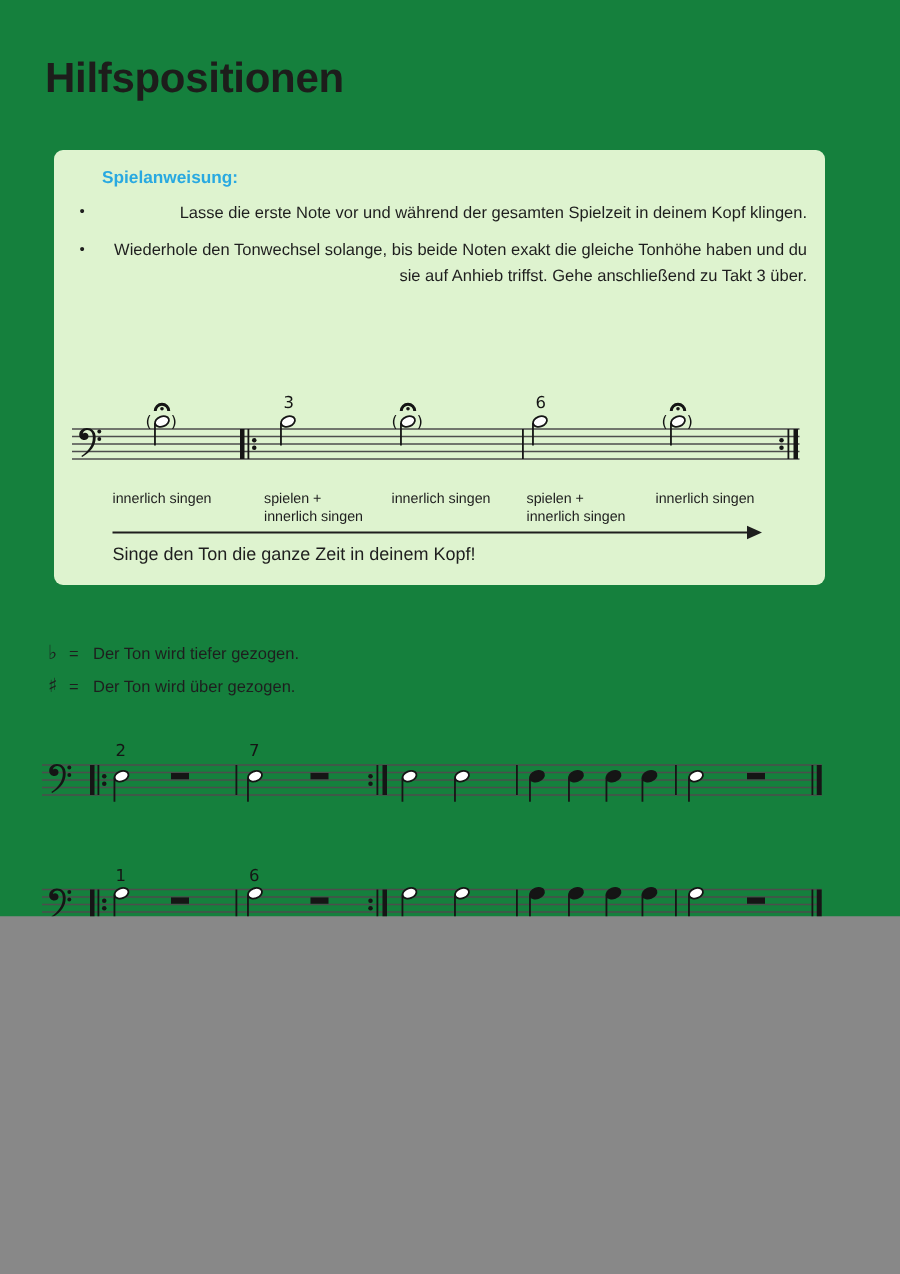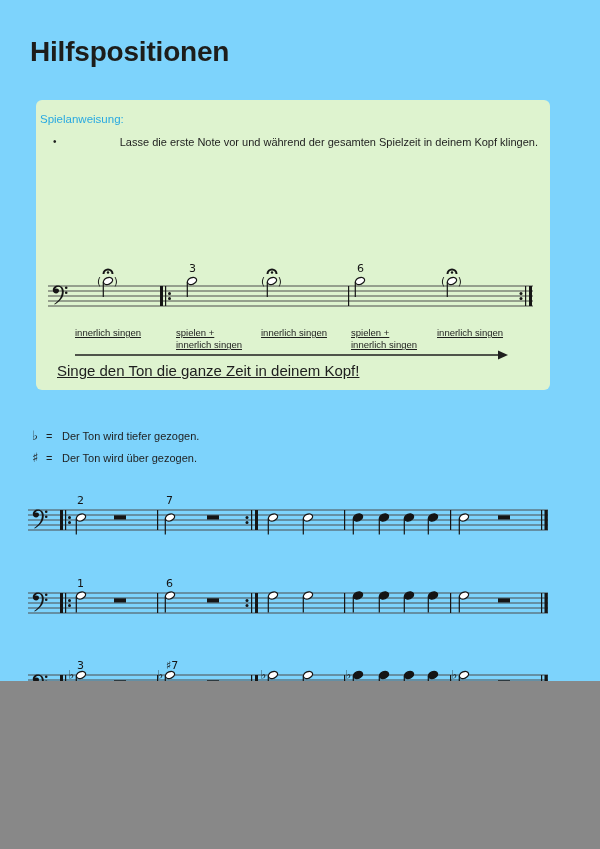--- a/index.html
+++ b/index.html
@@ -1,45 +1,46 @@
 <!DOCTYPE html>
 <html><head>
 <meta charset="utf-8">
 <style>
   html,body{margin:0;padding:0;background:#888;}
-  .page{position:relative;width:600px;height:681px;background:#7dd3fc;overflow:hidden;
+  .page{position:relative;width:600px;height:611px;background:#15803d;overflow:hidden;
         font-family:"Liberation Sans",sans-serif;color:#1e1e1e;}
   .title{position:absolute;left:30px;top:36px;font-size:28px;font-weight:600;color:#1d1d1b;
          letter-spacing:-0.2px;margin:0;}
   .green-box{position:absolute;left:36px;top:100px;width:514px;height:290px;
              background:#def3cf;border-radius:6px;}
-  .box-heading{margin:13px 0 0 4px;font-size:11.5px;font-weight:normal;color:#29a9e1;}
+  .box-heading{margin:13px 0 0 32px;font-size:11.5px;font-weight:bold;color:#29a9e1;}
   .box-list{margin:9px 0 0 16px;padding:0;list-style:none;width:486px;text-align:right;}
   .box-list li{position:relative;padding-left:14px;margin-top:8px;font-size:11px;line-height:1.55;}
   .box-list li::before{content:"\2022";position:absolute;left:1px;top:0;font-size:10px;}
   .staff-svg{position:absolute;left:0;width:600px;height:75px;}
-  .tl-label{position:absolute;top:327px;font-size:9.5px;line-height:1.3;white-space:pre-line;color:#1e1e1e;text-decoration:underline;}
+  .tl-label{position:absolute;top:327px;font-size:9.5px;line-height:1.3;white-space:pre-line;color:#1e1e1e;}
   .tl-arrow{position:absolute;left:0;top:348px;width:600px;height:14px;}
-  .footer-note{position:absolute;left:57px;top:362px;font-size:15px;color:#1e1e1e;text-decoration:underline;}
+  .footer-note{position:absolute;left:75px;top:362px;font-size:12px;color:#1e1e1e;}
   .legend-row{position:absolute;left:32px;font-size:11px;display:flex;align-items:baseline;}
   .legend-sym{display:inline-block;width:14px;font-family:"DejaVu Sans",sans-serif;font-size:13px;}
   .legend-eq{display:inline-block;width:16px;text-align:left;}
   .page-number{position:absolute;left:32px;top:808px;font-size:11px;}
 </style>
 </head>
 <body>
 
 <div class="page">
 
   <h1 class="title">Hilfspositionen</h1>
 
   <section class="green-box">
     <h2 class="box-heading">Spielanweisung:</h2>
     <ul class="box-list">
       <li>Lasse die erste Note vor und während der gesamten Spielzeit in deinem Kopf klingen.</li>
+      <li>Wiederhole den Tonwechsel solange, bis beide Noten exakt die gleiche Tonhöhe haben und du sie auf Anhieb triffst. Gehe anschließend zu Takt 3 über.</li>
     </ul>
   </section>
 
   <svg id="intro-staff" class="staff-svg" style="top:252px">
       <line x1="48" y1="34" x2="533" y2="34" stroke="#4d4d4d" stroke-width="1"></line>
       <line x1="48" y1="39" x2="533" y2="39" stroke="#4d4d4d" stroke-width="1"></line>
       <line x1="48" y1="44" x2="533" y2="44" stroke="#4d4d4d" stroke-width="1"></line>
       <line x1="48" y1="49" x2="533" y2="49" stroke="#4d4d4d" stroke-width="1"></line>
       <line x1="48" y1="54" x2="533" y2="54" stroke="#4d4d4d" stroke-width="1"></line>
       <g transform="translate(52,34)" fill="#151515">

